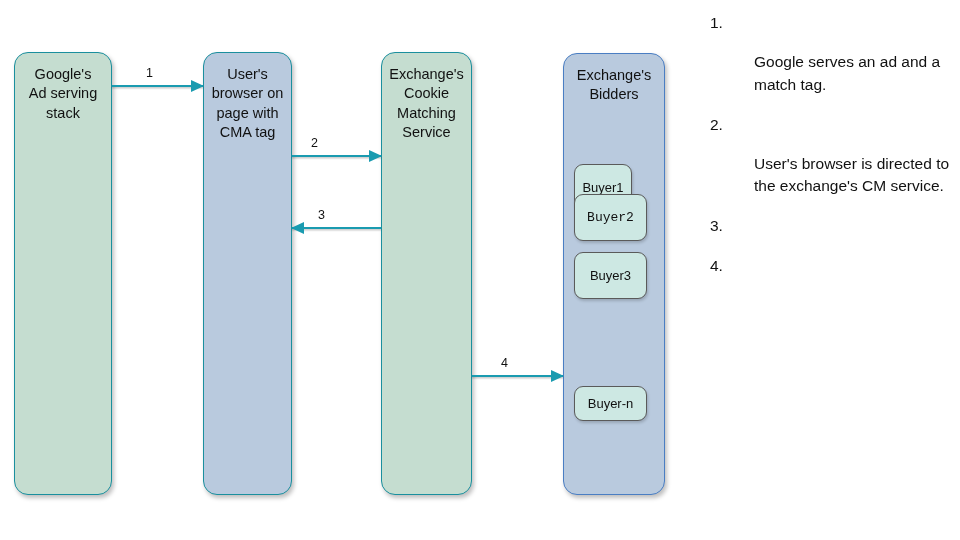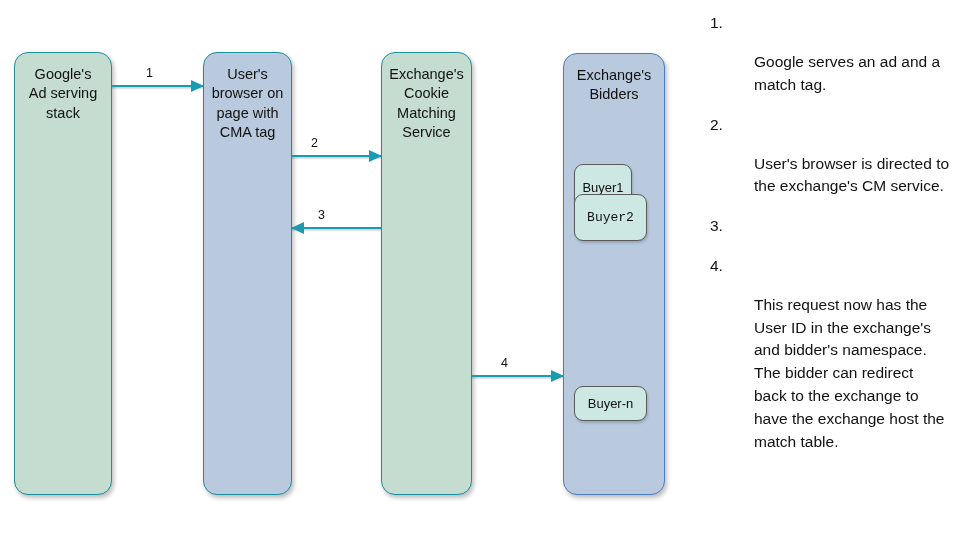--- a/index.html
+++ b/index.html
@@ -155,20 +155,23 @@
     <span class="col-title">Exchange's
 Bidders</span>
   </div>
 
   <div class="buyer-box" style="left:574px; top:136px; width:58px; height:47px;margin-top:28px;">
     <span>Buyer1</span>
   </div>
   <div class="buyer-box" style="left:574px; top:194px; width:73px; height:47px;font-family:Liberation Mono, monospace;">
     <span>Buyer2</span>
   </div>
+  <div class="buyer-box" style="left:574px; top:252px; width:73px; height:47px;">
+    <span>Buyer3</span>
+  </div>
   <div class="buyer-box" style="left:574px; top:386px; width:73px; height:35px;">
     <span>Buyer-n</span>
   </div>
 
   <div class="arrow-wrap" style="left:112px; top:85px; width:91px;">
     <div class="arrow-line" style="width:91px;"></div>
     <div class="arrow-head right"></div>
     <div class="arrow-label" style="left:34px;">1</div>
   </div>
 
@@ -201,18 +204,17 @@
       <div class="step-num">2.</div>
       <div class="step-text">User's browser is directed to the exchange's CM service.</div>
     </div>
 
     <div class="step-row">
       <div class="step-num">3.</div>
     </div>
 
     <div class="step-row">
       <div class="step-num">4.</div>
-      <div class="step-text">This request now has the User ID in the exchange's and bidder's namespace. The bidder can redirect back to the exchange to have the exchange host the match table.</div>
     </div>
 
   </div>
 
 </div>
 
 </body></html>

